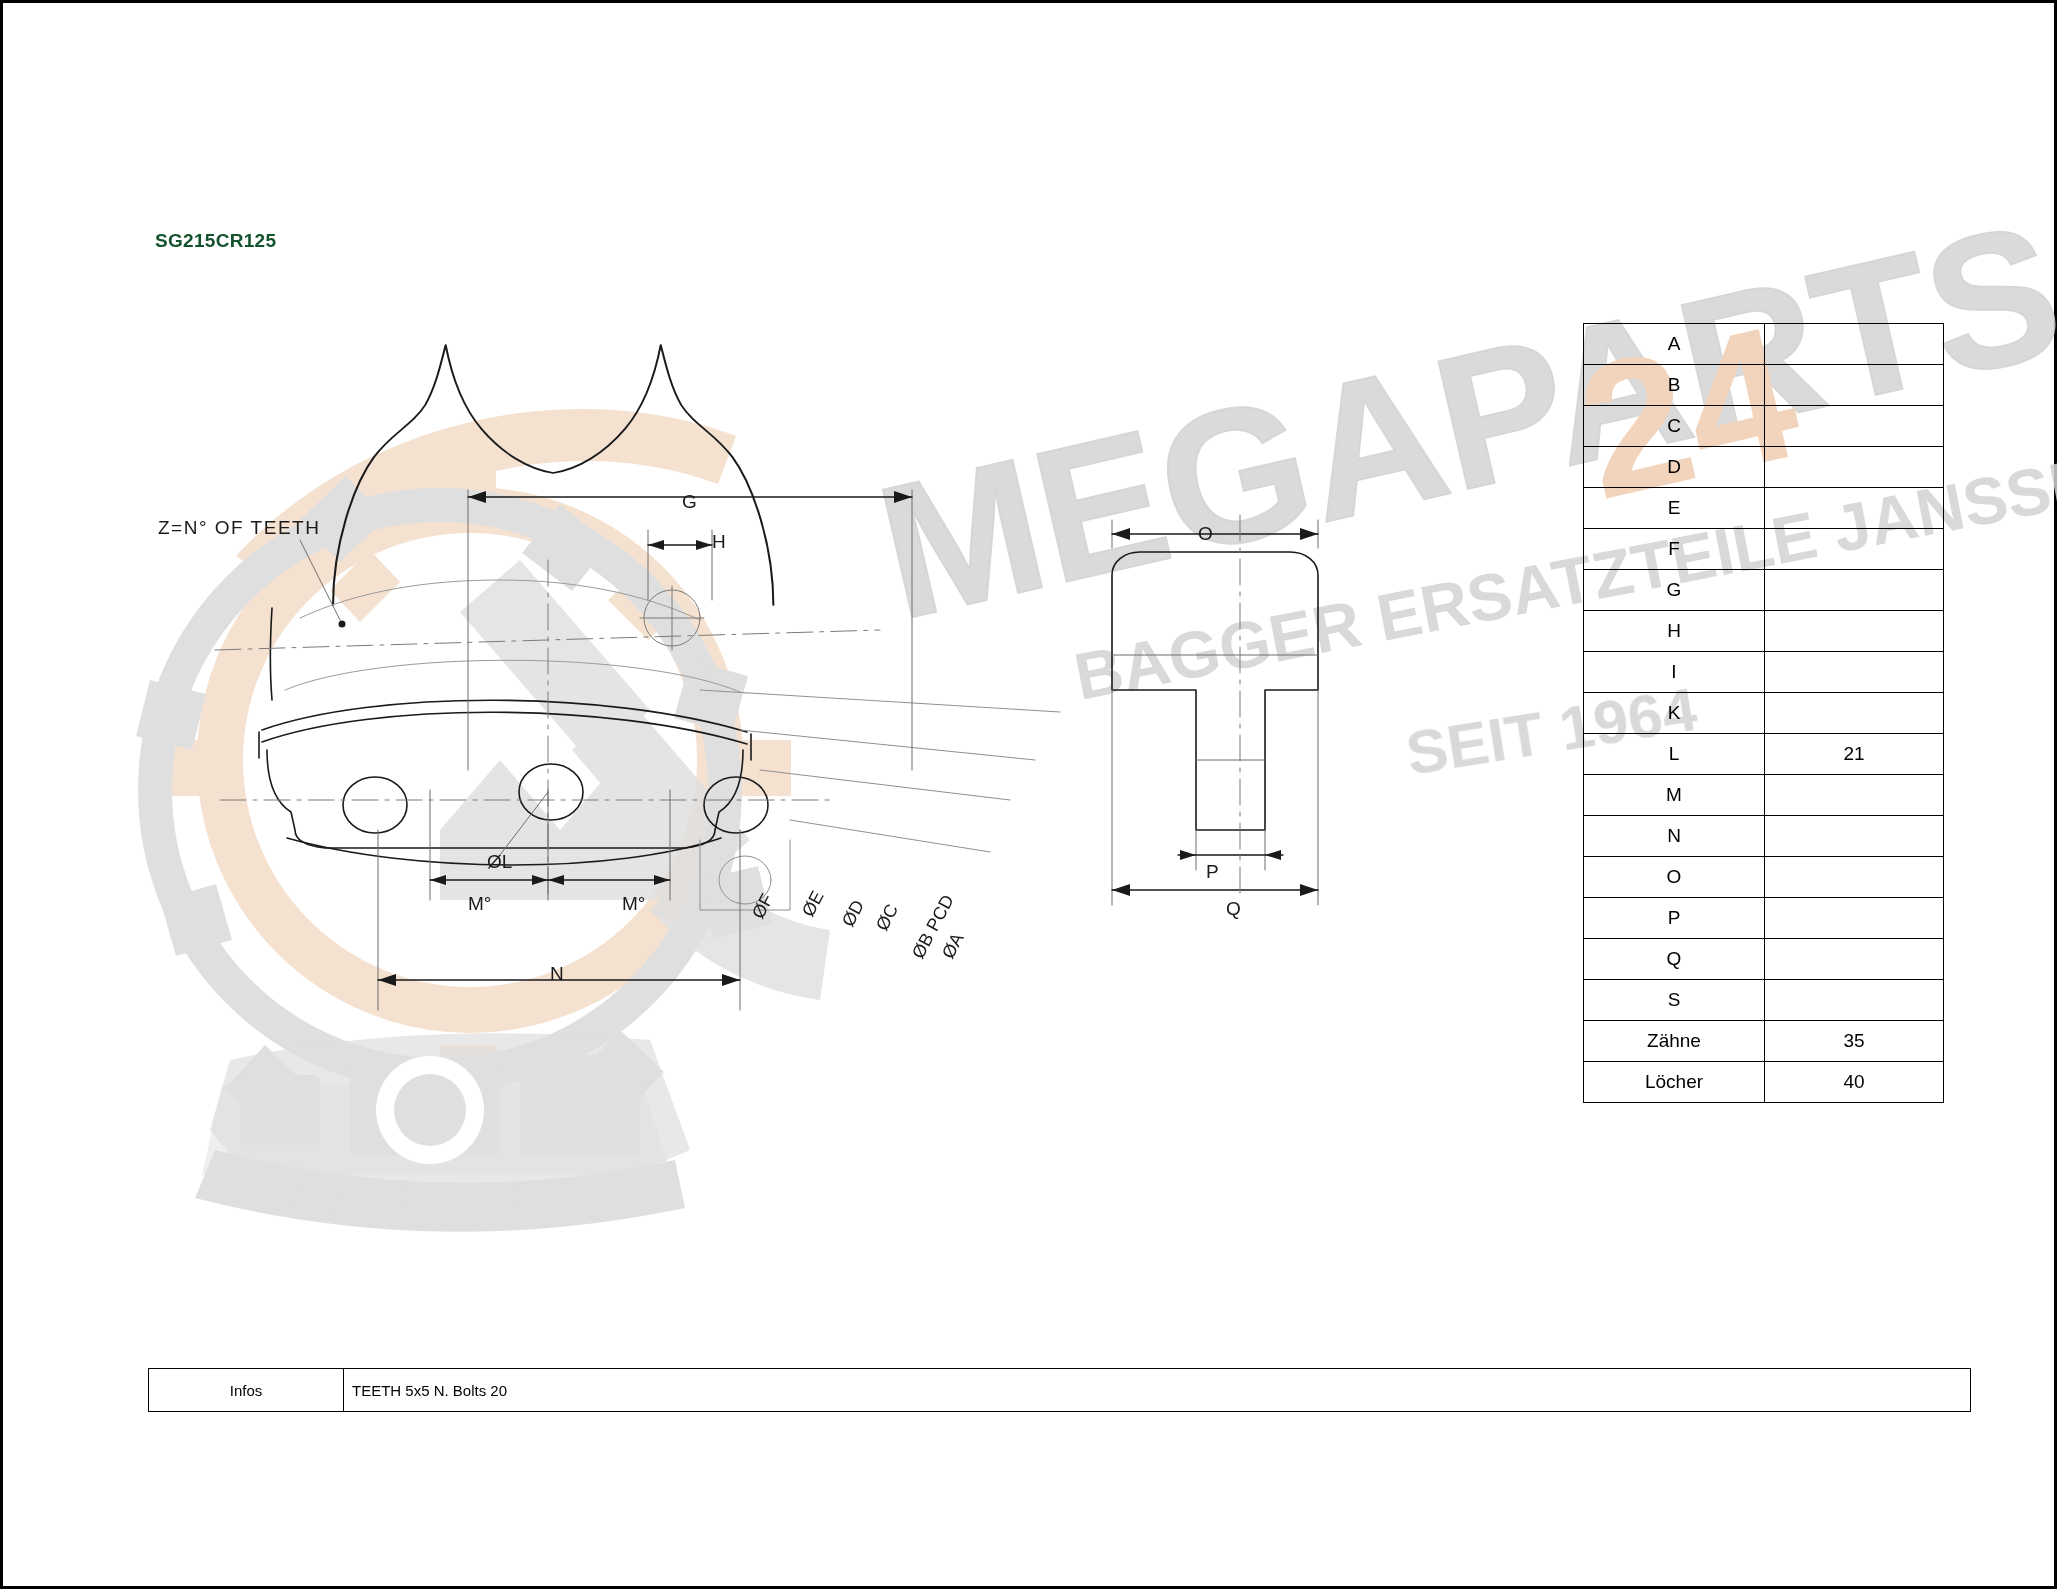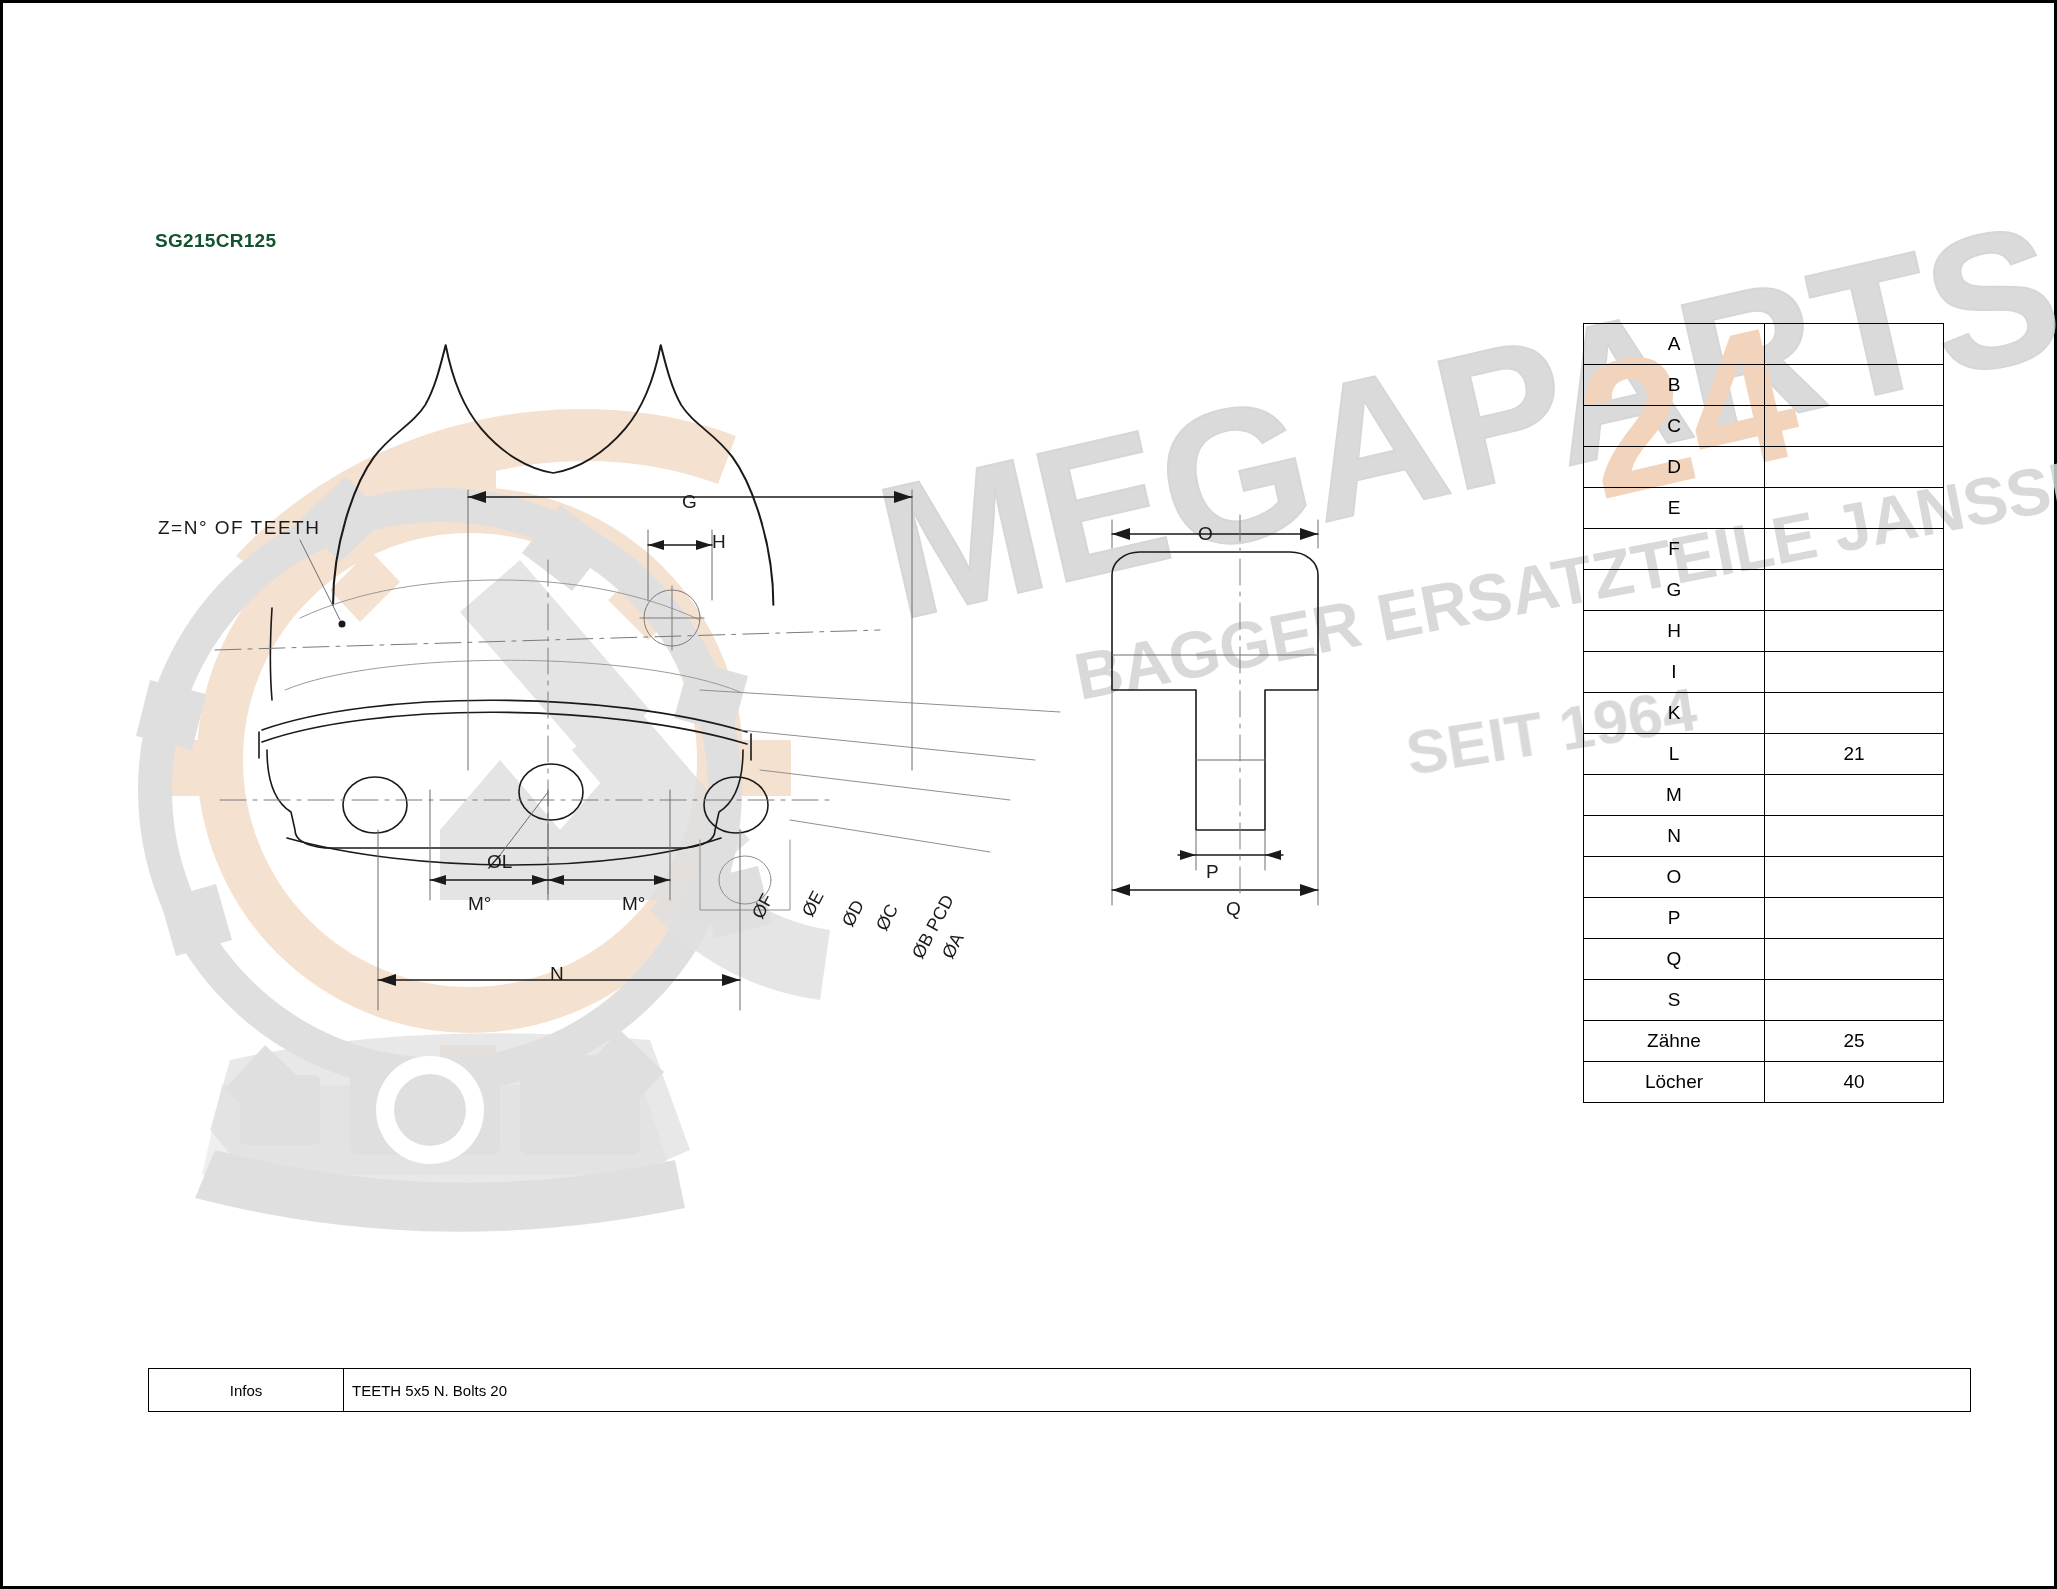--- a/index.html
+++ b/index.html
@@ -362,21 +362,21 @@
     <tr>
       <td class="label-col">Q</td>
       <td class="value-col"></td>
     </tr>
     <tr>
       <td class="label-col">S</td>
       <td class="value-col"></td>
     </tr>
     <tr>
       <td class="label-col">Zähne</td>
-      <td class="value-col">25</td>
+      <td class="value-col">35</td>
     </tr>
     <tr>
       <td class="label-col">Löcher</td>
       <td class="value-col">40</td>
     </tr>
   </tbody>
 </table>
 
 <table class="infos-table">
   <tbody>

